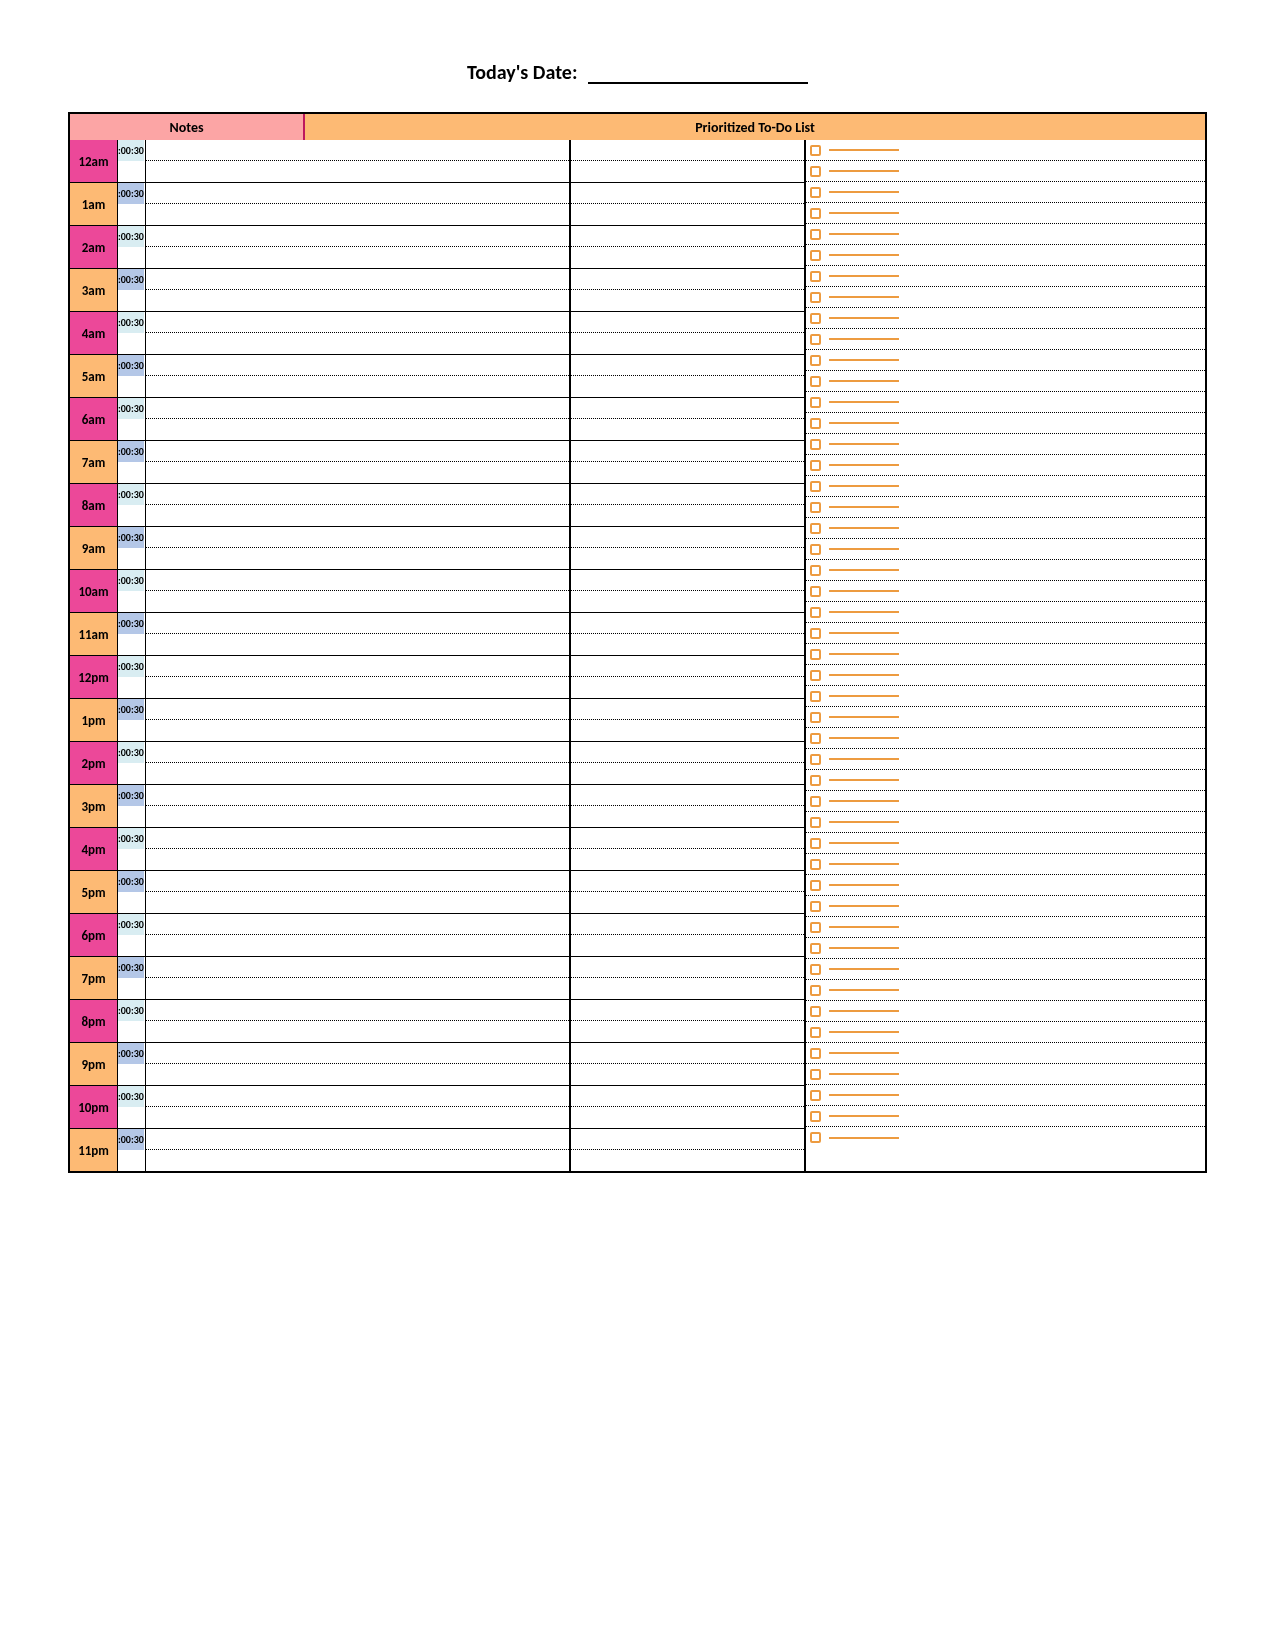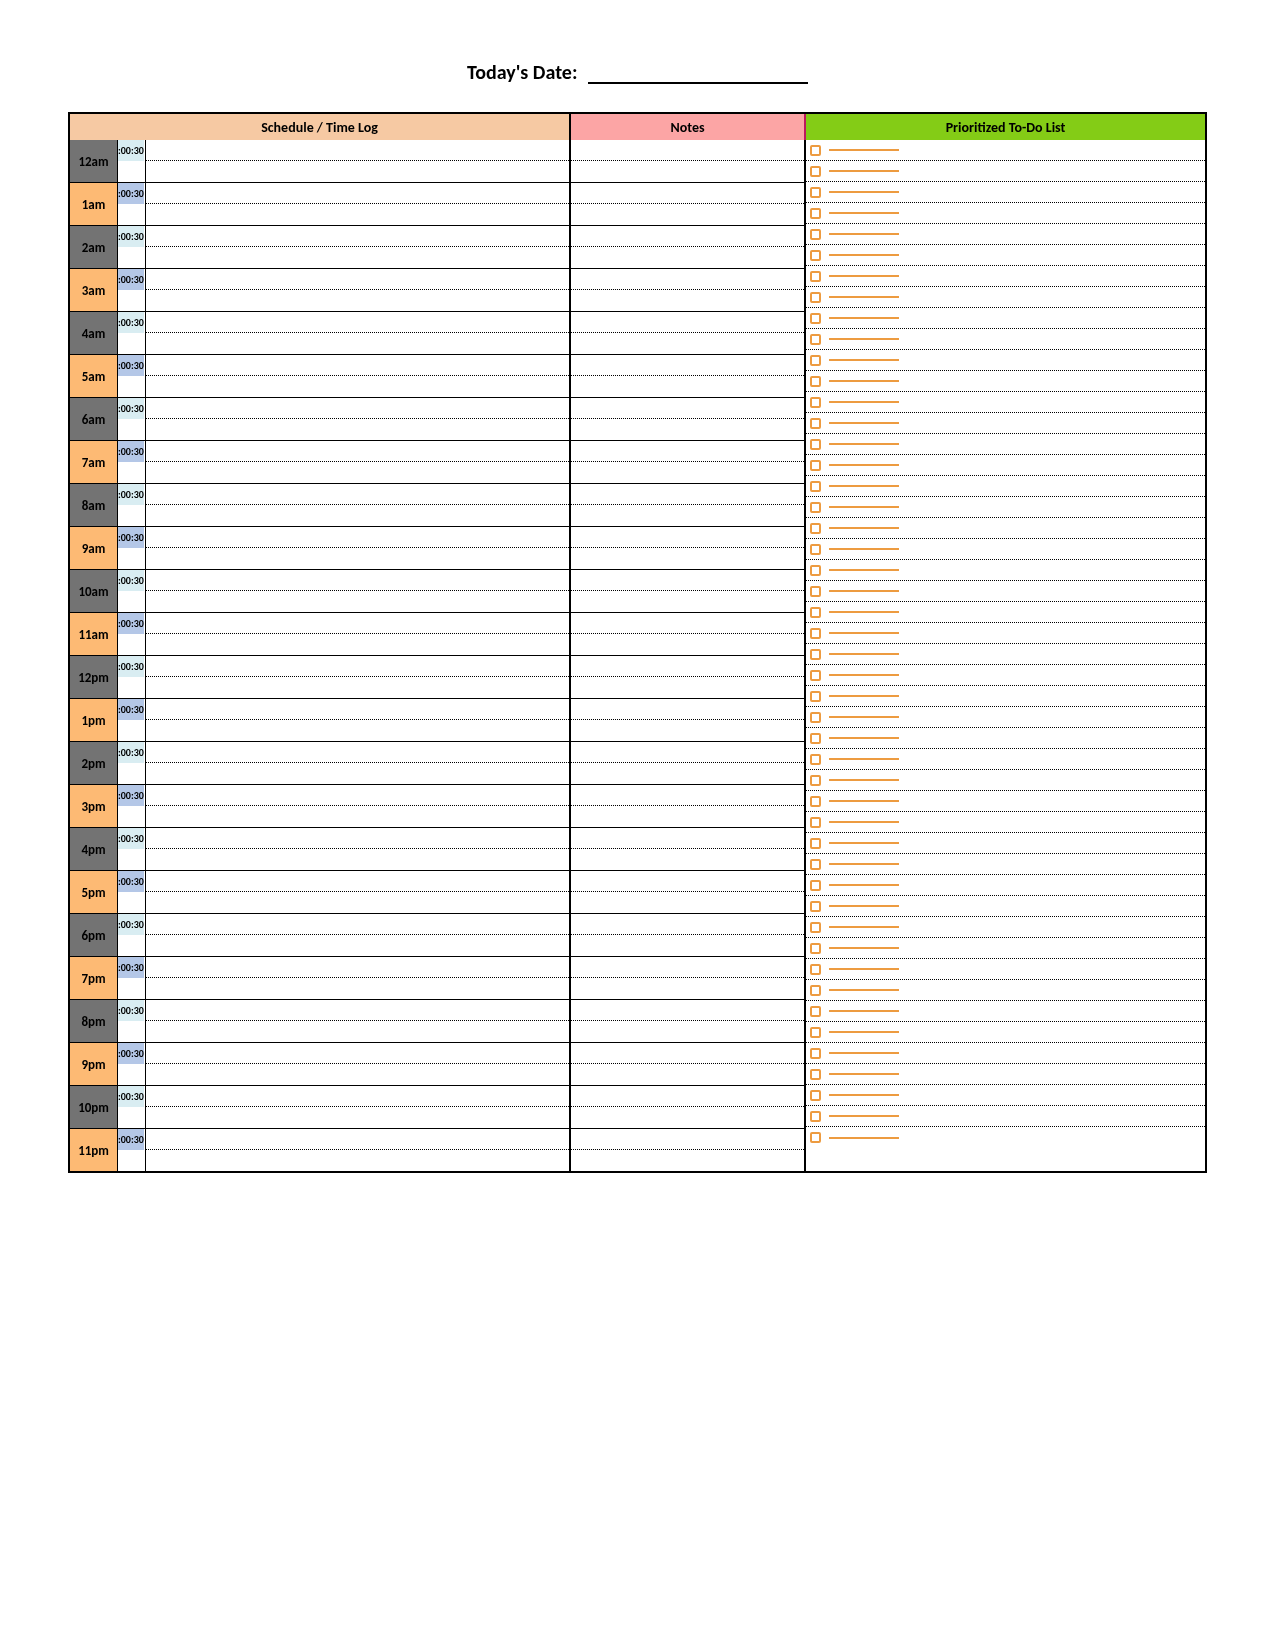--- a/index.html
+++ b/index.html
@@ -53,21 +53,21 @@
     background: #f6c9a3;
     border-right: 2px solid #000;
   }
   .head-notes {
     width: 235px;
     background: #fca5a5;
     border-right: 2px solid #be185d;
   }
   .head-todo {
     flex: 1;
-    background: #84cc16;
+    background: #fdba74;
   }
 
   
   .body-row {
     display: flex;
   }
 
   
   .timelog {
     width: 736px;           
@@ -82,21 +82,21 @@
 
   .hour-label {
     width: 48px;
     display: flex;
     align-items: center;
     justify-content: center;
     font-size: 13px;
     font-weight: 700;
     border-right: 1px solid #000;
   }
-  .hour-light { background: #737373; }
+  .hour-light { background: #ec4899; }
   .hour-dark  { background: #fdba74; }
 
   .min-col {
     width: 28px;
     display: flex;
     flex-direction: row;
     border-right: 1px solid #000;
   }
   .min-cell {
     height: 21px;
@@ -163,21 +163,20 @@
 <div class="page">
 
   <div class="date-line">
     <span>Today's Date:</span>
     <span class="blank"></span>
   </div>
 
   <div class="planner">
 
     <div class="head-row">
-      <div class="head-schedule">Schedule / Time Log</div>
       <div class="head-notes">Notes</div>
       <div class="head-todo">Prioritized To-Do List</div>
     </div>
 
     <div class="body-row">
       <div class="timelog" id="timelog">
           <div class="hour-block">
             <div class="hour-label hour-light">12am</div>
             <div class="min-col">
               <div class="min-cell min-light">:00</div>

